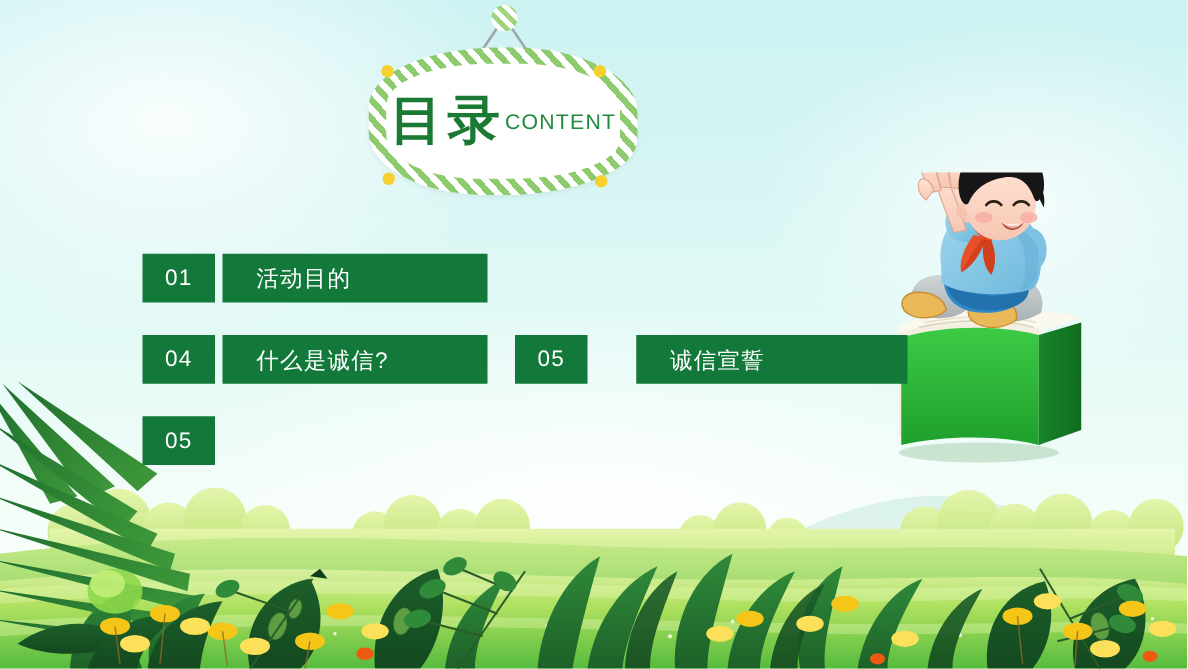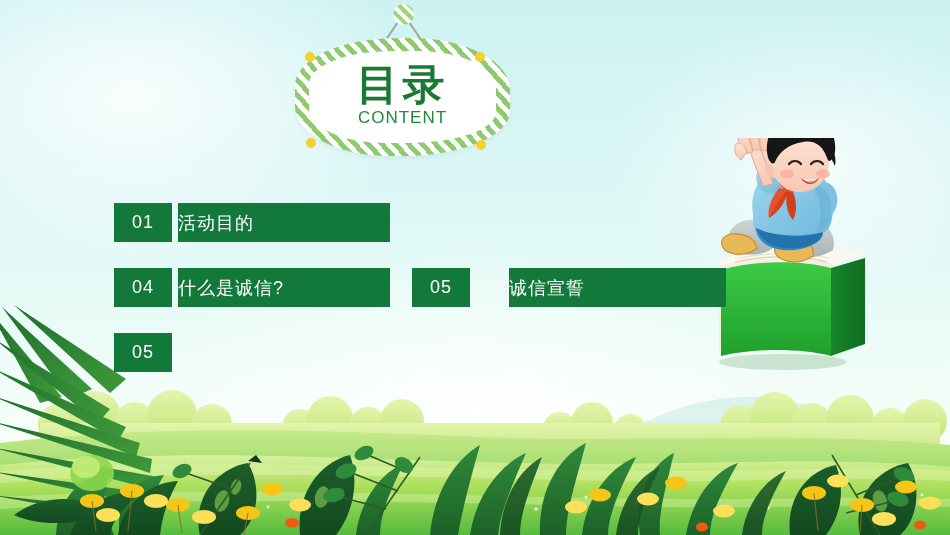--- a/index.html
+++ b/index.html
@@ -35,21 +35,21 @@
     position:absolute; left:20px; top:38px; width:215px; height:118px;
     background:repeating-linear-gradient(48deg,#8dcb6e 0 5px,#ffffff 5px 10px);
     border-radius:48% 46% 50% 44% / 40% 44% 38% 42%;
     box-shadow:0 2px 4px rgba(0,0,0,.05);
     z-index:3;
   }
   .board-inner {
     position:absolute; left:14px; top:13px; right:14px; bottom:13px;
     background:#ffffff;
     border-radius:44% 42% 46% 40% / 36% 40% 34% 38%;
-    display:flex; flex-direction:column;
+    display:flex; flex-direction:row;
     align-items:center; justify-content:center;
   }
   .dot { position:absolute; width:10px; height:10px; border-radius:50%; background:#f5d02e; z-index:5; }
   .dot.tl { left:30px; top:52px; }
   .dot.tr { left:200px; top:52px; }
   .dot.bl { left:31px; top:138px; }
   .dot.br { left:201px; top:140px; }
 
   .sign-title {
     font-size:42px; font-weight:700; color:#1a7a33;
@@ -64,21 +64,21 @@
   .menu { position:absolute; left:0; top:0; width:950px; height:535px; z-index:6; }
   .mrow { position:absolute; display:flex; align-items:stretch; height:39px; }
   .mnum {
     width:58px; background:#12793b; color:#ffffff;
     display:flex; align-items:center; justify-content:center;
     font-size:18px; letter-spacing:1px;
   }
   .mbox {
     background:#12793b; color:#ffffff;
     display:flex; align-items:center;
-    margin-left:6px; 
+    margin-left:6px; padding-left:27px;
     font-size:18px; letter-spacing:1px;
     white-space:nowrap;
   }
   .mbox.overflow { padding-left:0; justify-content:flex-end; }
   .mbox.overflow .mlabel { transform:translateX(112px); }
 
   .r1 { left:114px; top:203px; }
   .r2 { left:114px; top:268px; }
   .r3 { left:114px; top:333px; }
   .r4 { left:412px; top:203px; }

